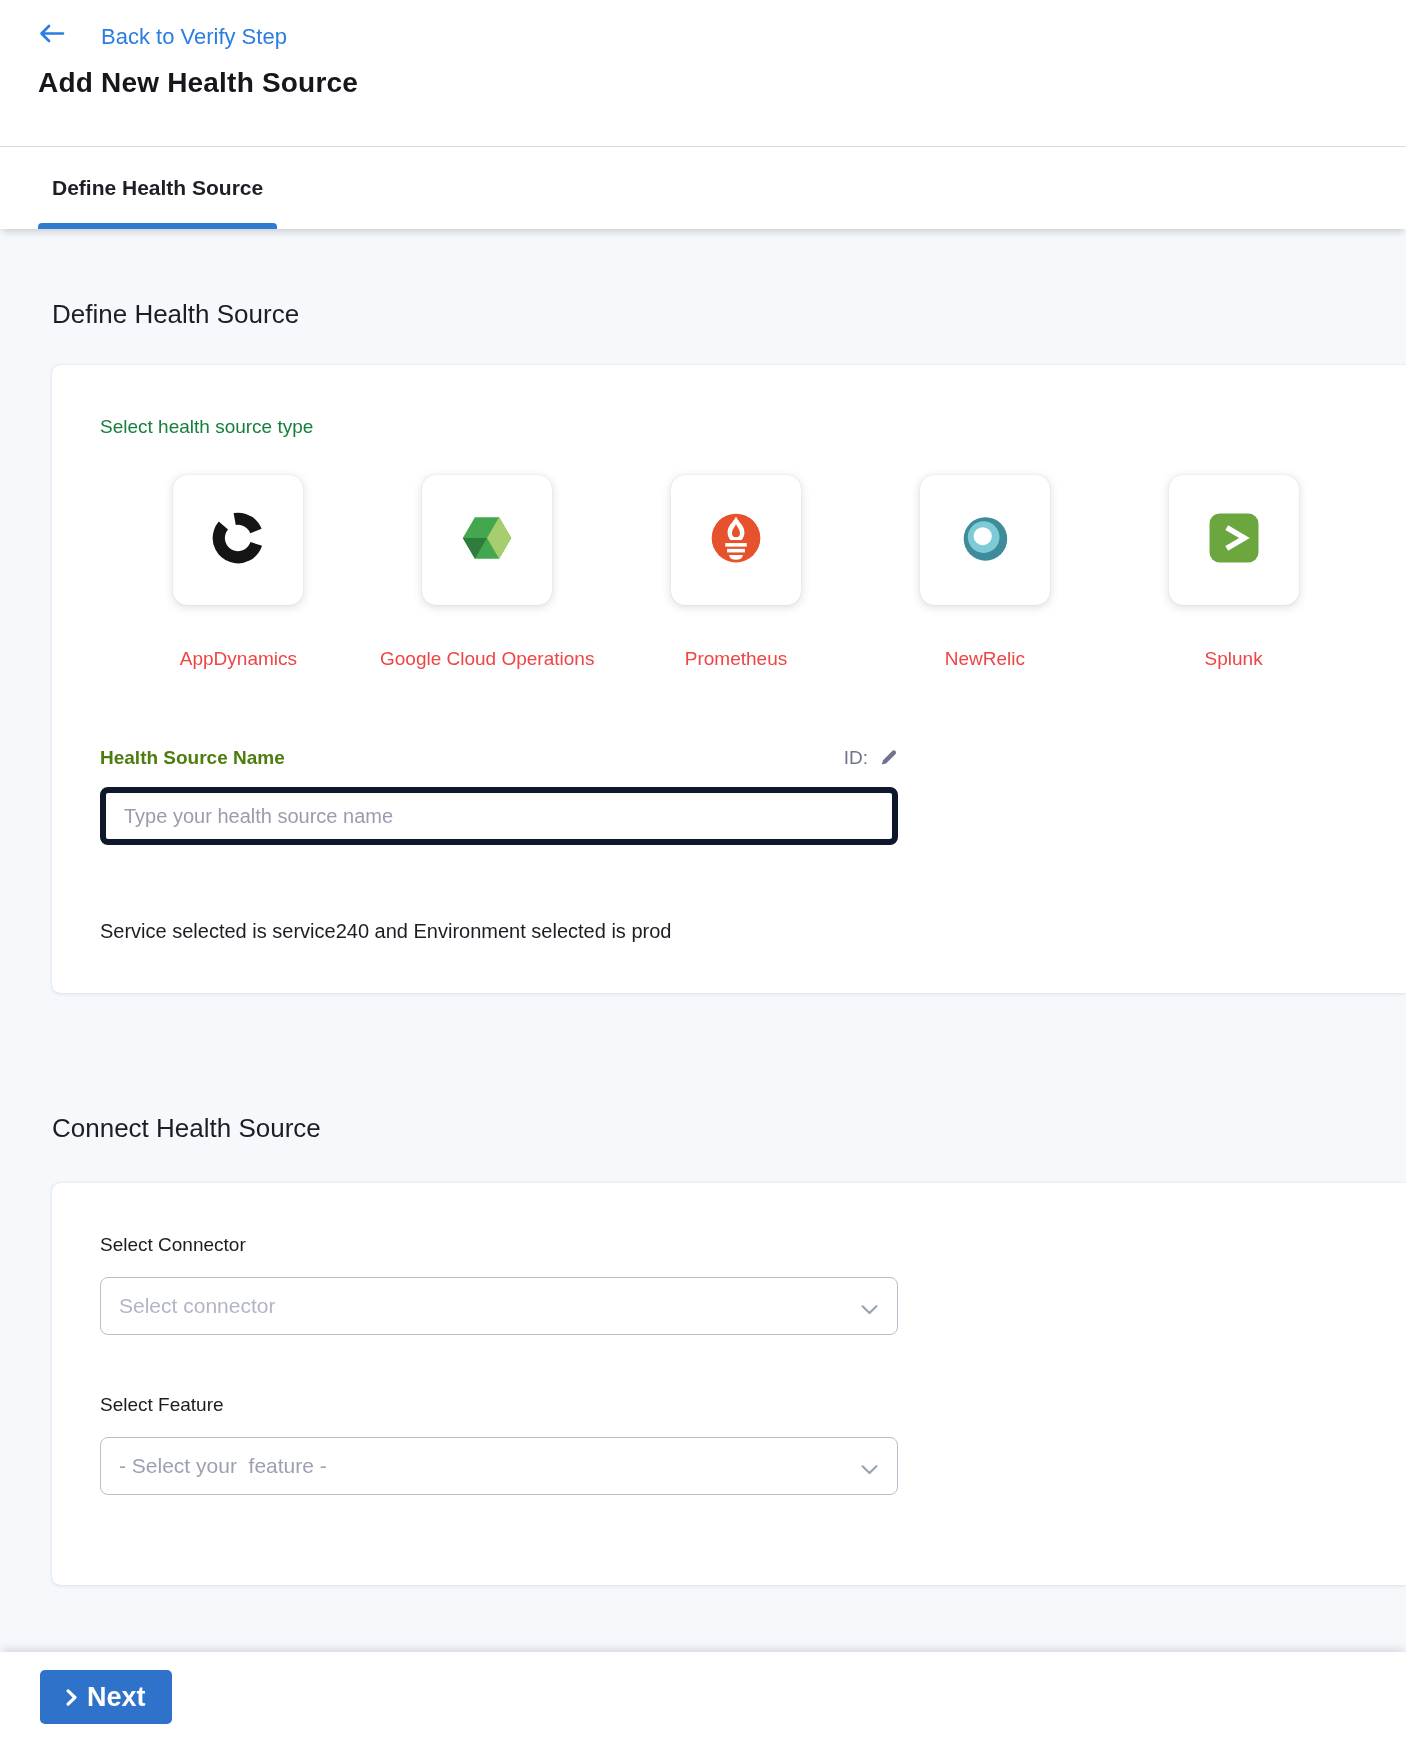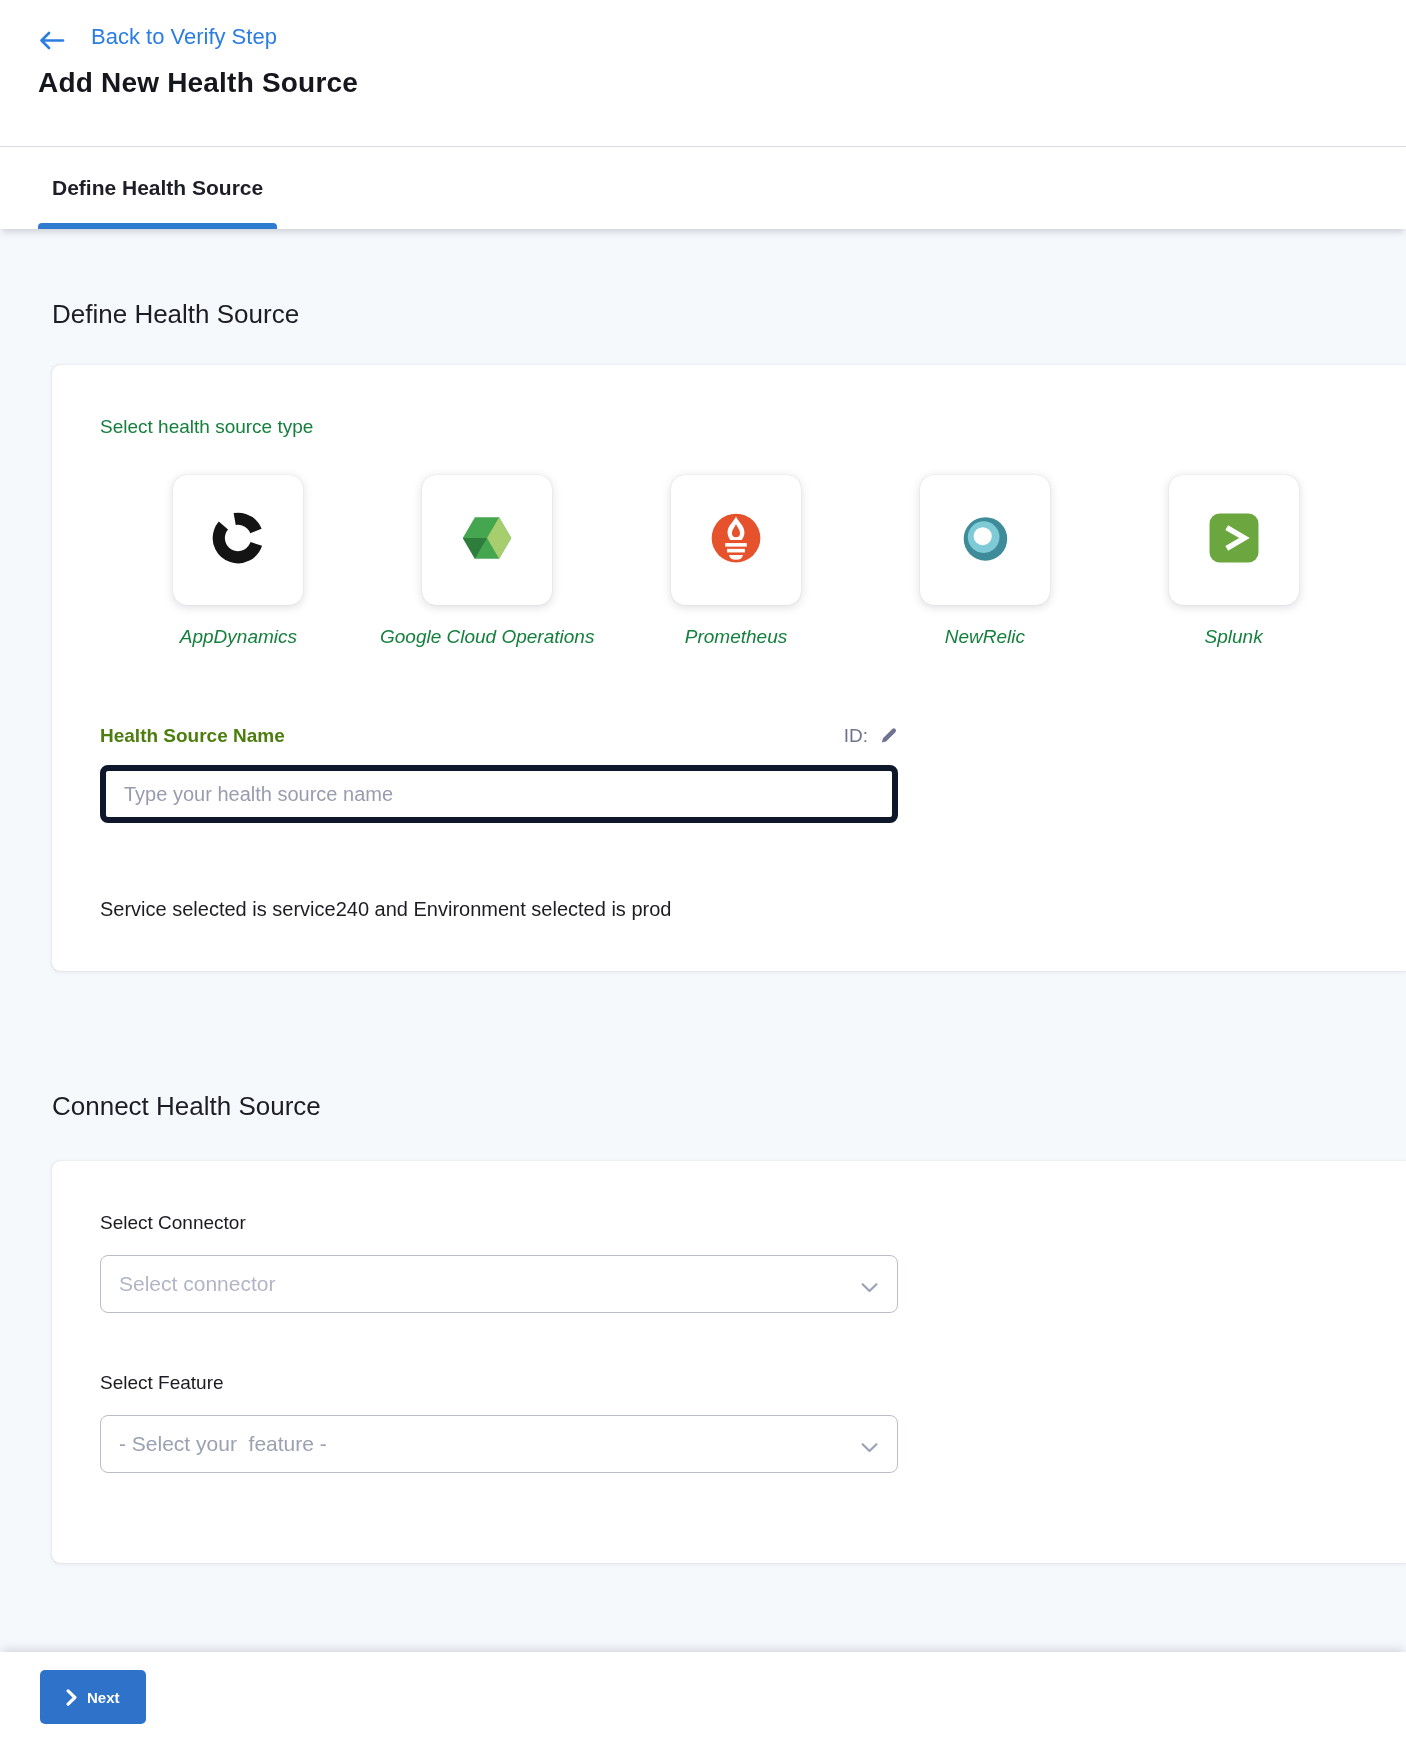--- a/index.html
+++ b/index.html
@@ -7,21 +7,21 @@
   body {
     font-family:"Liberation Sans", sans-serif;
     background:#ffffff;
     display:flex; flex-direction:column;
     overflow:hidden;
     color:#1d1d24;
   }
 
   
   .header { background:#fff; height:147px; padding:24px 0 0 38px; border-bottom:1px solid #d9dae2; flex:none; }
-  .back-row { display:flex; align-items:flex-end; gap:26px; cursor:pointer; width:max-content; }
+  .back-row { display:flex; align-items:flex-start; gap:36px; cursor:pointer; width:max-content; }
   .back-row svg { display:block; }
   .back-label { color:#2b7de1; font-size:22px; font-weight:500; }
   .page-title { margin-top:17px; font-size:28px; font-weight:700; color:#16161d; letter-spacing:.2px; }
 
   
   .tabbar { background:#fff; height:82px; padding-left:38px; display:flex; align-items:stretch;
             box-shadow:0 5px 7px -2px rgba(96,97,112,0.28); position:relative; z-index:3; flex:none; }
   .tab { display:flex; align-items:center; padding:0 14px; font-size:21px; color:#9b9ba4; cursor:pointer; position:relative; }
   .tab + .tab { margin-left:56px; }
   .tab.active { color:#1e1e26; font-weight:700; }
@@ -37,21 +37,21 @@
           box-shadow:0 0 1px rgba(40,41,61,.25), 0 1px 4px rgba(96,97,112,.14); }
   .card.connect { margin-top:40px; padding-bottom:90px; }
 
   .select-type-label { font-size:19px; font-weight:500; color:#15803d; line-height:24px; }
 
   .source-grid { display:flex; margin-left:14px; margin-top:36px; }
   .source-col { width:256px; display:flex; flex-direction:column; align-items:center; }
   .source-card { width:130px; height:130px; background:#fff; border-radius:14px; cursor:pointer;
                  box-shadow:0 2px 10px rgba(60,60,90,.18), 0 0 1px rgba(40,41,61,.2);
                  display:flex; align-items:center; justify-content:center; }
-  .source-label { margin-top:20px; font-size:19px; line-height:24px; color:#15803d; white-space:nowrap;font-style:italic; }
+  .source-label { margin-top:42px; font-size:19px; line-height:24px; color:#ef4444; white-space:nowrap; }
 
   .name-row { width:798px; margin-top:74px; display:flex; justify-content:space-between; align-items:flex-end; }
   .name-label { font-size:19px; font-weight:600; color:#4d7c0f; line-height:26px; }
   .id-area { display:flex; align-items:center; gap:12px; }
   .id-label { font-size:19px; color:#6f7390; line-height:26px; }
   .pencil-btn { background:none; border:none; cursor:pointer; display:flex; padding:0; }
 
   .name-input { display:block; width:798px; height:58px; margin-top:16px; border:6px solid #0f172a;
                 border-radius:8px; padding:0 18px; font-size:20px; color:#22222a; background:#fff;
                 font-family:"Liberation Sans", sans-serif; outline:none; }
@@ -67,21 +67,21 @@
                   font-family:"Liberation Sans", sans-serif; outline:none; cursor:pointer; }
   .select-input.connector::placeholder { color:#b2b5c6; }
   .select-input.feature::placeholder { color:#9ba0b2; }
   .select-wrap .chev { position:absolute; right:20px; top:50%; margin-top:-5px; pointer-events:none; }
 
   
   .footer { background:#fff; height:92px; flex:none; padding:18px 0 0 40px;
             box-shadow:0 -5px 9px -2px rgba(96,97,112,.22); position:relative; z-index:3; }
   .next-btn { display:inline-flex; align-items:center; gap:10px; height:54px; padding:0 26px;
               background:#2e72c9; color:#fff; border:none; border-radius:5px; cursor:pointer;
-              font-family:"Liberation Sans", sans-serif; font-size:15px; font-weight:700; }
+              font-family:"Liberation Sans", sans-serif; font-size:27px; font-weight:700; }
 </style>
 </head>
 <body>
 
 <div class="header">
   <div class="back-row">
     <span>
       <svg width="27" height="19" viewBox="0 0 27 19">
         <path d="M25 9.5 H3.5 M11 2 L3.5 9.5 L11 17" fill="none" stroke="#2b7de1" stroke-width="2.7" stroke-linecap="round" stroke-linejoin="round"></path>
       </svg>

